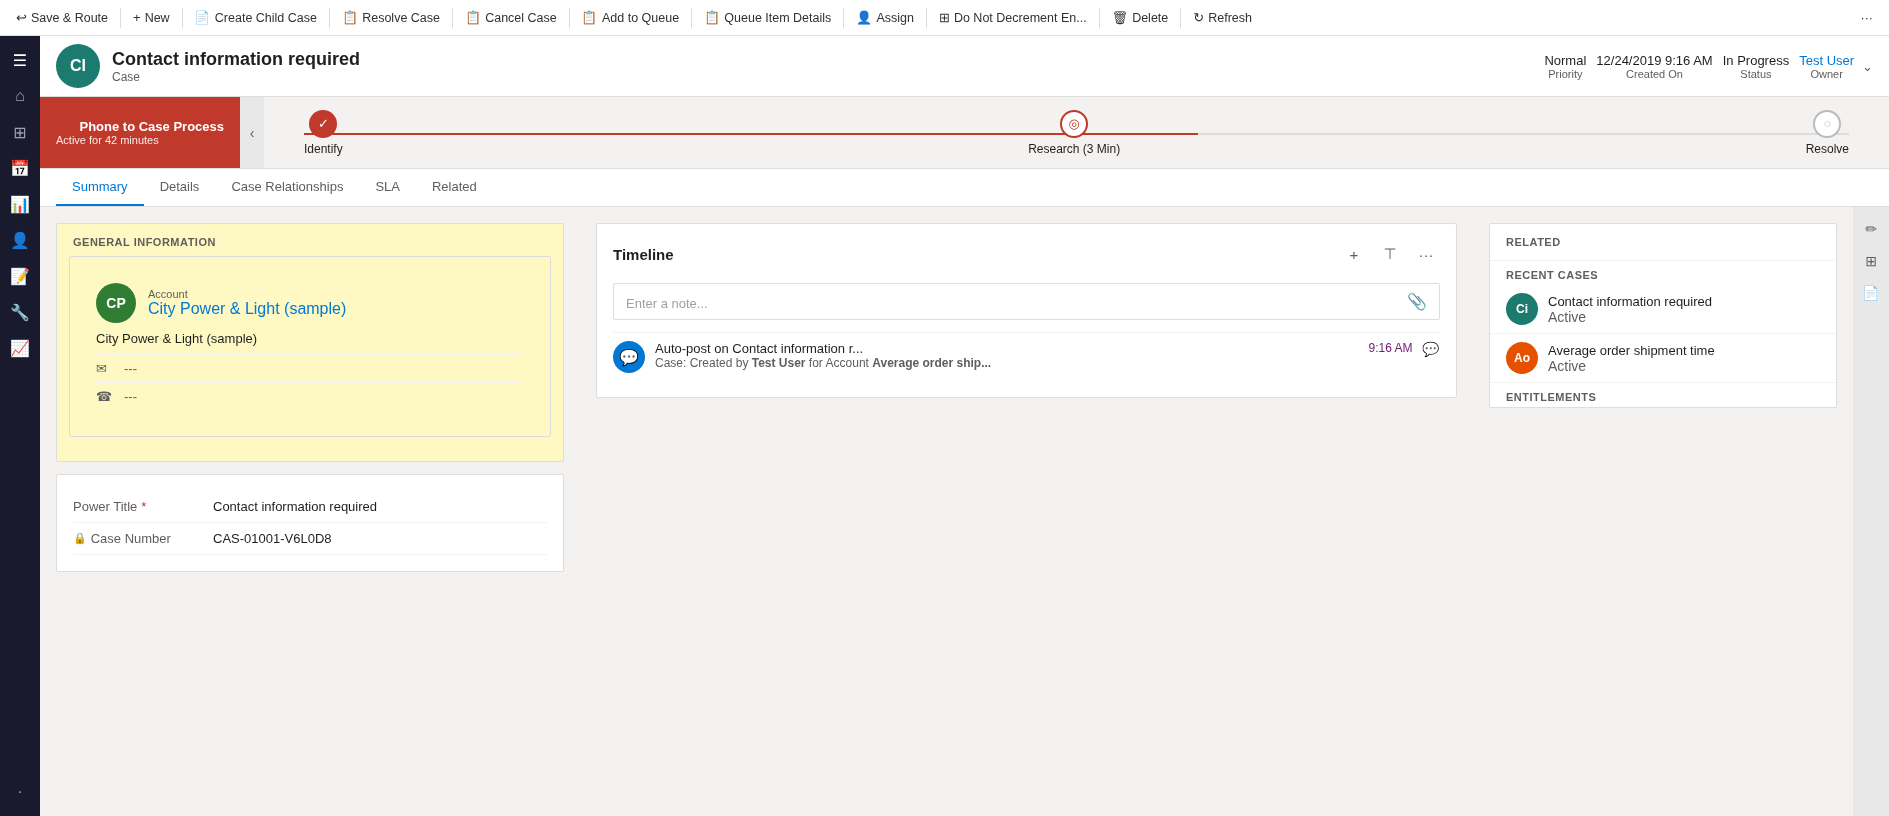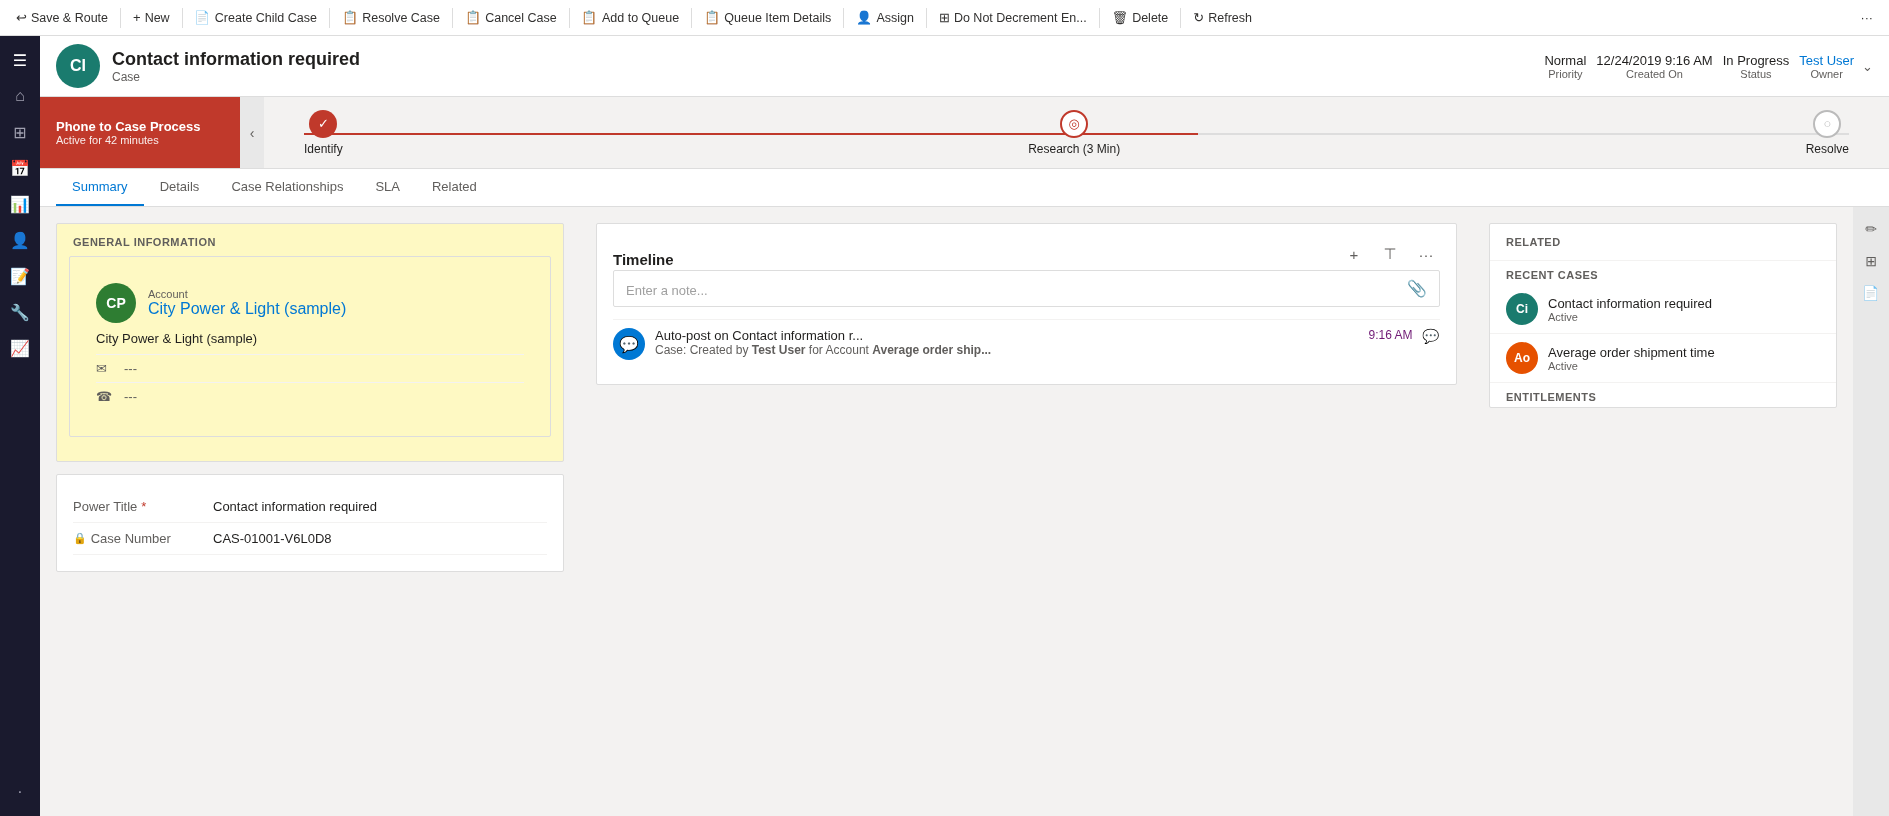--- a/index.html
+++ b/index.html
@@ -62,21 +62,21 @@
     
     .process-bar {
       background: #f3f2f1; border-bottom: 1px solid #ddd;
       display: flex; align-items: center; height: 72px; flex-shrink: 0;
     }
     .process-phase {
       background: #c0392b; color: #fff; padding: 8px 16px; height: 100%;
       display: flex; flex-direction: column; justify-content: center;
       min-width: 200px; position: relative; cursor: pointer;
     }
-    .process-phase-title { font-size: 13px; font-weight: 600; }
+    .process-phase-title { font-size: 13px; font-weight: 600; text-align: right; }
     .process-phase-sub { font-size: 11px; opacity: 0.9; }
     .process-chevron {
       background: #e8e8e8; width: 24px; height: 100%;
       display: flex; align-items: center; justify-content: center;
       cursor: pointer; color: #605e5c; font-size: 14px;
     }
     .process-steps {
       flex: 1; display: flex; align-items: center; padding: 0 40px;
       position: relative;
     }
@@ -182,21 +182,21 @@
     }
     .field-label { width: 140px; font-size: 13px; color: #605e5c; display: flex; align-items: center; gap: 4px; }
     .field-required { color: #c0392b; }
     .field-value { flex: 1; font-size: 13px; color: #201f1e; font-weight: 500; }
 
     
     .timeline-card {
       background: #fff; border: 1px solid #ddd; border-radius: 2px; padding: 16px;
     }
     .timeline-header {
-      display: flex; align-items: flex-end; margin-bottom: 2px;
+      display: flex; align-items: center; margin-bottom: 15px;
     }
     .timeline-title { font-size: 15px; font-weight: 600; color: #201f1e; flex: 1; }
     .timeline-actions { display: flex; gap: 8px; }
     .timeline-action-btn {
       width: 28px; height: 28px; display: flex; align-items: center; justify-content: center;
       color: #605e5c; cursor: pointer; border: none; background: none; font-size: 15px;
     }
     .note-input {
       border: 1px solid #ddd; border-radius: 2px; padding: 8px 12px;
       display: flex; align-items: flex-end; margin-bottom: 12px;
@@ -234,21 +234,21 @@
     .recent-case-item {
       display: flex; align-items: center; gap: 10px; padding: 8px 16px;
       border-bottom: 1px solid #f3f2f1; cursor: pointer;
     }
     .recent-avatar {
       width: 32px; height: 32px; border-radius: 50%;
       display: flex; align-items: center; justify-content: center;
       font-size: 12px; font-weight: 700; color: #fff; flex-shrink: 0;
     }
     .recent-case-info-title { font-size: 13px; color: #201f1e; }
-    .recent-case-info-sub { font-size: 11px; color: #605e5c; }
+    .recent-case-info-sub { font-size: 14px; color: #605e5c; }
     .entitlements-title {
       padding: 8px 16px 4px; font-size: 11px; font-weight: 600;
       color: #605e5c; letter-spacing: 0.5px; text-transform: uppercase;
     }
 
     .lock-icon { font-size: 11px; color: #605e5c; }
   </style>
 </head>
 <body>
 

